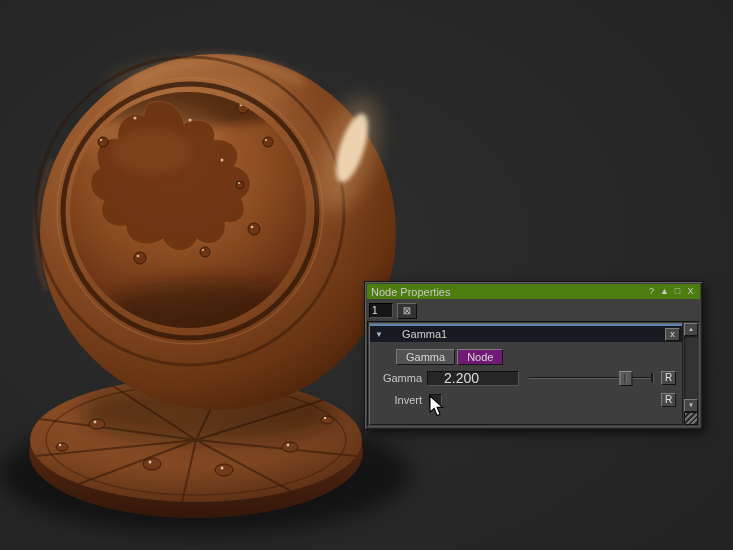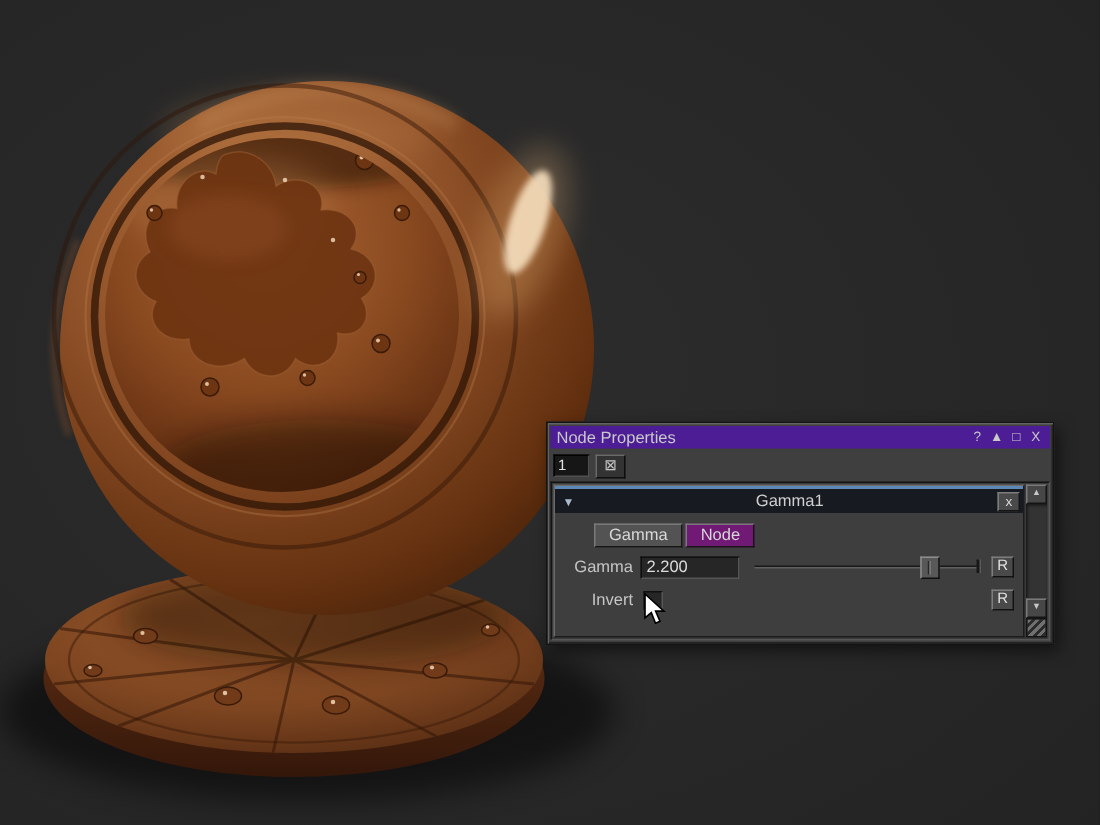--- a/index.html
+++ b/index.html
@@ -11,21 +11,21 @@
   .scene { position:absolute; left:0; top:0; }
 
   
   .panel {
     position:absolute; left:364px; top:281px; width:337px; height:147px;
     background:#3f3f3f; border:1px solid #141414;
     box-shadow: inset 1px 1px 0 #636363, inset -1px -1px 0 #232323, 3px 4px 10px rgba(0,0,0,.55);
   }
   .titlebar {
     position:absolute; left:2px; top:2px; right:2px; height:15px;
-    background:#4c1d95; display:flex; align-items:center; padding:0 4px; box-sizing:border-box;
+    background:#4d7c0f; display:flex; align-items:center; padding:0 4px; box-sizing:border-box;
   }
   .titlebar .title { color:#c9c9c9; font-size:11px; flex:1; white-space:nowrap; }
   .tb-icons { display:flex; gap:2px; }
   .tb-icon { width:11px; text-align:center; color:#c9c9c9; font-size:9px; line-height:13px; cursor:default; }
 
   .toolbar { position:absolute; left:4px; top:20px; height:17px; display:flex; gap:4px; align-items:center; }
   .idx-input {
     width:18px; height:13px; background:#161616; color:#e0e0e0;
     border:1px solid; border-color:#000 #505050 #505050 #000;
     font-size:10px; font-family:inherit; padding:0 2px;
@@ -42,40 +42,40 @@
   }
   .group {
     position:absolute; left:1px; top:1px; right:16px; bottom:1px;
     background:#3e3e3e; border:1px solid; border-color:#6b6b6b #1c1c1c #1c1c1c #6b6b6b;
   }
   .group-header {
     height:16px; background:#171b21; border-top:2px solid var(--accent,#5d87b4);
     display:flex; align-items:center; padding:0 2px;
   }
   .expander { width:14px; color:#a8bacd; font-size:8px; text-align:center; cursor:default; }
-  .node-name { flex:1; color:#cfcfcf; font-size:11px; margin-left:2px;text-align:center; }
+  .node-name { flex:1; color:#cfcfcf; font-size:11px; margin-left:16px; }
   .remove-btn {
     width:15px; height:13px; background:#4a4a4a; color:#ddd; padding:0;
     border:1px solid; border-color:#7d7d7d #141414 #141414 #7d7d7d;
     font-size:9px; line-height:10px; text-align:center;
   }
   .tabs { display:flex; gap:2px; margin:7px 0 0 26px; }
   .tab {
     height:16px; padding:0 9px; background:#701a75; color:#d8d8d8;
     border:1px solid; border-color:#7a7a7a #161616 #161616 #7a7a7a;
     font-size:11px; line-height:13px;
   }
   .tab.active { background:#535353; }
 
   .param-row { display:flex; align-items:center; height:18px; margin:4px 6px 0 0; }
   .param-label { width:52px; text-align:right; color:#c6c6c6; font-size:11px; margin-right:5px; }
   .param-field {
     width:58px; height:13px; background:#262626; color:#dcdcdc;
     border:1px solid; border-color:#0f0f0f #555 #555 #0f0f0f;
-    font-size:11px; padding:0 3px; font-family:inherit;
+    font-size:14px; padding:0 16px; font-family:inherit;
   }
   .slider { position:relative; flex:1; height:16px; margin:0 8px 0 10px; }
   .slider-track { position:absolute; left:0; right:0; top:7px; height:1px; background:#181818; box-shadow:0 1px 0 rgba(255,255,255,.18); }
   .slider-end { position:absolute; right:0; top:3px; width:2px; height:9px; background:#181818; box-shadow:1px 0 0 rgba(255,255,255,.15); }
   .slider-handle {
     position:absolute; top:1px; width:11px; height:13px; background:#585858;
     border:1px solid; border-color:#8d8d8d #101010 #101010 #8d8d8d; transform:translateX(-50%);
   }
   .slider-handle::after { content:""; position:absolute; left:4px; top:2px; bottom:2px; width:1px; background:#282828; box-shadow:1px 0 0 rgba(255,255,255,.25); }
   .reset-btn {

